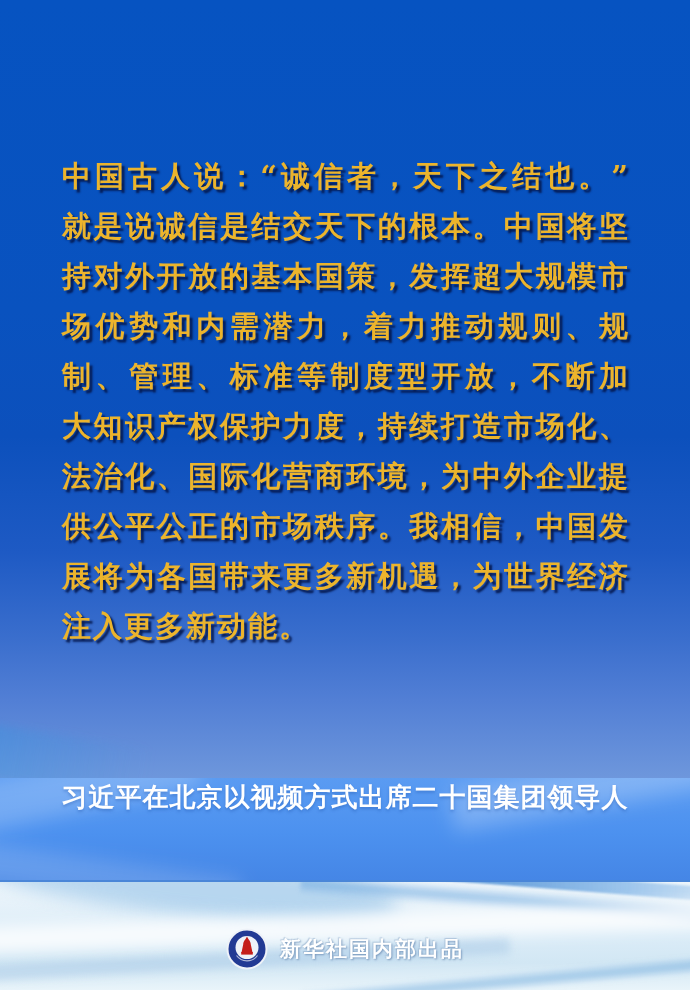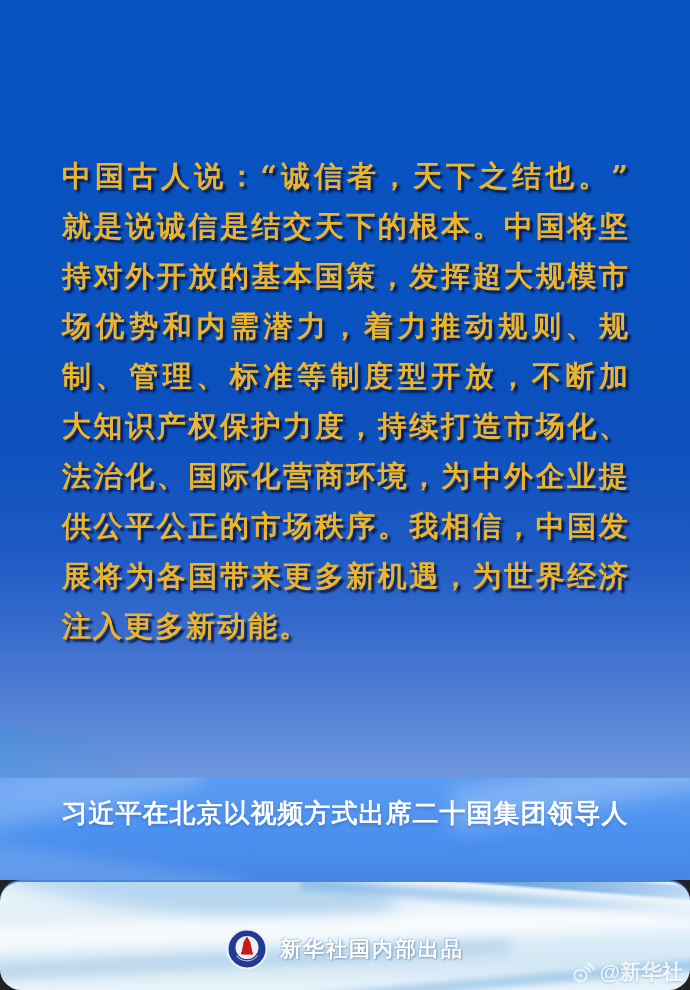--- a/index.html
+++ b/index.html
@@ -27,42 +27,42 @@
     text-shadow:3px 3px 2px rgba(4,24,78,.92);
   }
   .qline{height:50px;display:flex;justify-content:space-between;align-items:center;}
   .qline span{display:block;}
   .qline.last{justify-content:flex-start;gap:2px;}
   
   .banner{
     position:absolute;left:0;top:778px;width:690px;height:102px;
     background:linear-gradient(180deg,#5a9bf2 0%,#4c91ef 55%,#4586e6 100%);
     color:#fff;text-align:center;font-weight:bold;
-    font-size:26px;line-height:38px;padding-top:16px;box-sizing:border-box;
+    font-size:26px;line-height:38px;box-sizing:border-box;
     letter-spacing:1px;text-shadow:0 2px 3px rgba(25,75,160,.35);
     overflow:hidden;
   }
   .banner::before{
     content:"";position:absolute;left:-70px;top:-12px;width:270px;height:48px;
     background:rgba(255,255,255,.2);transform:rotate(-12deg);filter:blur(9px);
   }
   .banner::after{
     content:"";position:absolute;right:-80px;top:-16px;width:320px;height:42px;
     background:rgba(255,255,255,.24);transform:rotate(-10deg);filter:blur(10px);
   }
   .banner-glow{
     position:absolute;left:-60px;bottom:-18px;width:300px;height:40px;
     background:rgba(255,255,255,.16);transform:rotate(8deg);filter:blur(9px);
   }
   .bline{position:relative;z-index:2;}
   
   .footer{
     position:absolute;left:0;top:880px;width:690px;height:110px;
     background:linear-gradient(180deg,#eef6fb 0%,#ddedf8 45%,#d2e7f4 75%,#e9f4fa 100%);
-    border-top:2px solid #4a86d8;box-sizing:border-box;overflow:hidden;border-radius:21px;
+    border-top:2px solid #4a86d8;box-sizing:border-box;overflow:hidden;
   }
   .footer .fw{position:absolute;pointer-events:none;}
   .fw1{left:-30px;top:-30px;width:430px;height:62px;background:rgba(140,190,230,.55);
        transform:rotate(6deg);filter:blur(9px);border-radius:50%;}
   .fw2{left:320px;top:-8px;width:440px;height:14px;transform:rotate(4.5deg);filter:blur(1px);
        background:linear-gradient(90deg,rgba(70,140,215,0),rgba(50,125,205,.8) 30%,rgba(115,172,228,.65) 70%,rgba(190,220,243,.2));}
   .fw3{left:300px;top:8px;width:450px;height:22px;transform:rotate(4.5deg);filter:blur(2px);
        background:linear-gradient(180deg,rgba(170,205,238,0),rgba(105,165,222,.55),rgba(200,228,247,0));}
   .fw4{left:-20px;top:32px;width:760px;height:26px;background:rgba(255,255,255,.78);
        transform:rotate(-2deg);filter:blur(7px);}
@@ -305,24 +305,15 @@
       <svg class="emblem" viewBox="0 0 42 42" aria-hidden="true">
         <circle cx="21" cy="21" r="19.5" fill="#223a94" stroke="#eef2f8" stroke-width="2"></circle>
         <circle cx="21" cy="19.5" r="11.5" fill="#eef2f8"></circle>
         <path d="M21 8.5 c-1.2 3 -3.8 4.6 -3.8 8 l-1.8 8.5 h11.2 l-1.8 -8.5 c0 -3.4 -2.6 -5 -3.8 -8 z" fill="#c41e1a"></path>
         <rect x="15.2" y="24" width="11.6" height="2.6" fill="#c41e1a"></rect>
         <path d="M10.5 27.5 a13 13 0 0 0 21 0" stroke="#ffffff" fill="none" stroke-width="1.2" opacity="0.65"></path>
       </svg>
       <span class="label">新华社国内部出品</span>
     </div>
 
-    <div class="watermark">
-      <svg class="weibo" viewBox="0 0 24 24" aria-hidden="true">
-        <ellipse cx="9.5" cy="15.5" rx="6.2" ry="5.6" fill="none" stroke="currentColor" stroke-width="2"></ellipse>
-        <circle cx="9.5" cy="15.5" r="1.8" fill="currentColor"></circle>
-        <path d="M14.5 7.5 a7.5 7.5 0 0 1 4.6 4.4" fill="none" stroke="currentColor" stroke-width="2" stroke-linecap="round"></path>
-        <path d="M16.5 3.5 a11 11 0 0 1 6.4 6.2" fill="none" stroke="currentColor" stroke-width="2" stroke-linecap="round"></path>
-      </svg>
-      <span>@新华社</span>
-    </div>
   </div>
 
 </div>
 
 </body></html>

